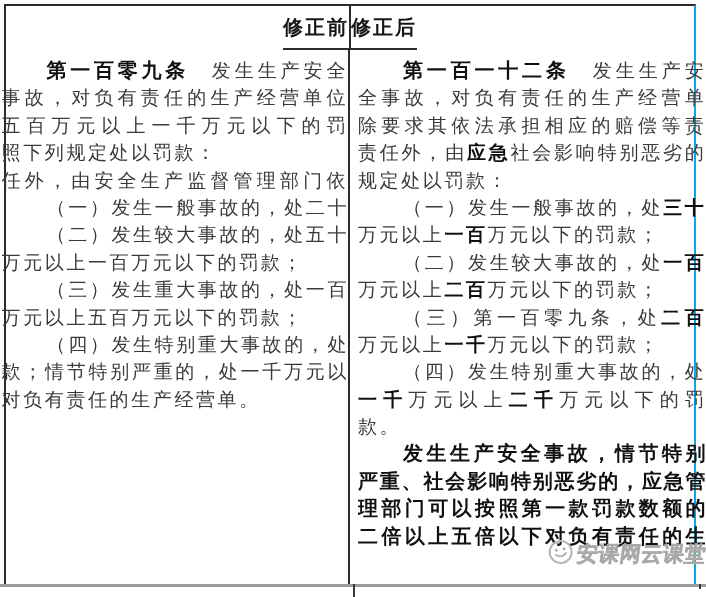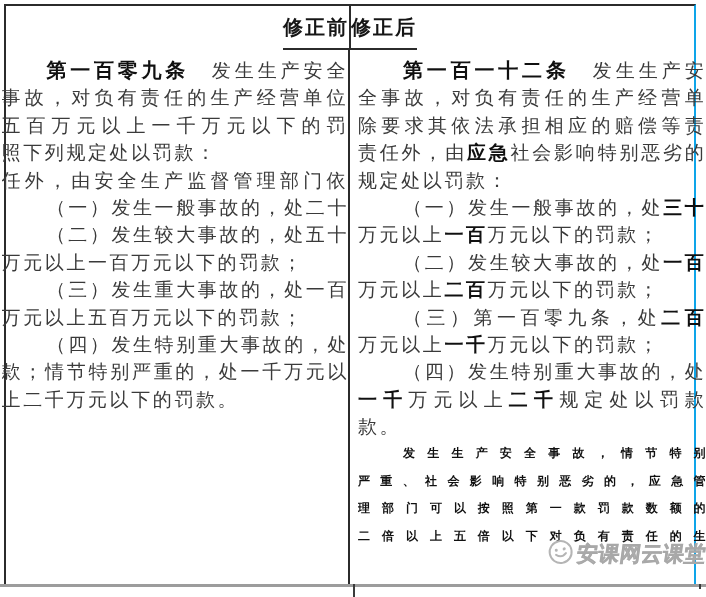--- a/index.html
+++ b/index.html
@@ -18,21 +18,21 @@
   .cell{flex:1 1 50%;padding:7px 0 0 8px;box-sizing:border-box;overflow:hidden;}
   .cell.first{border-right:2px solid #2b2b2b;}
   
   .line{height:27.4px;line-height:27.4px;font-size:19px;letter-spacing:2.6px;
         color:#3a3a3a;white-space:nowrap;overflow:hidden;text-align:left;}
   .line.j{text-align:justify;text-align-last:justify;}
   .line.ind{text-indent:45px;}
   .line.t{letter-spacing:1.6px;}
   .line b{font-family:"Liberation Sans","DejaVu Sans",sans-serif;font-weight:700;color:#101010;}
   .line b.hd{font-size:20px;letter-spacing:2.4px;}
-  .line.bp{font-size:12px;letter-spacing:0.8px;}
+  .line.bp{font-size:20px;letter-spacing:0.8px;}
   .line.bp b{letter-spacing:0.8px;}
   
   .bottom-line{position:absolute;left:0;top:584px;width:706px;height:3px;background:#9c9c9c;}
   .stub-mid{position:absolute;left:353px;top:584px;width:2px;height:13px;background:#3a3a3a;}
   .stub-right{position:absolute;left:699px;top:584px;width:2px;height:5px;background:#3a3a3a;}
   
   .wm{position:absolute;left:548px;top:539px;display:flex;align-items:center;gap:3px;
       pointer-events:none;z-index:5;}
   .wm-text{font-family:"Liberation Sans","DejaVu Sans",sans-serif;font-weight:700;
            font-size:21px;color:#bdbdbd;-webkit-text-stroke:0.6px #a8a8a8;
@@ -56,36 +56,36 @@
           <div class="line j"><span>五百万元以上一千万元以下的罚</span></div>
           <div class="line"><span>照下列规定处以罚款：</span></div>
           <div class="line j"><span>任外，由安全生产监督管理部门依</span></div>
           <div class="line j ind"><span>（一）发生一般事故的，处二十</span></div>
           <div class="line j ind"><span>（二）发生较大事故的，处五十</span></div>
           <div class="line"><span>万元以上一百万元以下的罚款；</span></div>
           <div class="line j ind"><span>（三）发生重大事故的，处一百</span></div>
           <div class="line"><span>万元以上五百万元以下的罚款；</span></div>
           <div class="line j ind"><span>（四）发生特别重大事故的，处</span></div>
           <div class="line j t"><span>款；情节特别严重的，处一千万元以</span></div>
-          <div class="line"><span>上二千万元以下的罚款。</span></div>
+          <div class="line"><span>对负有责任的生产经营单。</span></div>
         </div>
       <div class="cell" id="col-after">
           <div class="line j ind"><b class="hd">第一百一十二条</b><span>　</span><span>发生生产安</span></div>
           <div class="line j"><span>全事故，对负有责任的生产经营单</span></div>
           <div class="line j"><span>除要求其依法承担相应的赔偿等责</span></div>
           <div class="line j"><span>责任外，由</span><b>应急</b><span>社会影响特别恶劣的</span></div>
           <div class="line"><span>规定处以罚款：</span></div>
           <div class="line j ind"><span>（一）发生一般事故的，处</span><b>三十</b></div>
           <div class="line"><span>万元以上</span><b>一百</b><span>万元以下的罚款；</span></div>
           <div class="line j ind"><span>（二）发生较大事故的，处</span><b>一百</b></div>
           <div class="line"><span>万元以上</span><b>二百</b><span>万元以下的罚款；</span></div>
           <div class="line j ind"><span>（三）第一百零九条，处</span><b>二百</b></div>
           <div class="line"><span>万元以上</span><b>一千</b><span>万元以下的罚款；</span></div>
           <div class="line j ind"><span>（四）发生特别重大事故的，处</span></div>
-          <div class="line j"><b>一千</b><span>万元以上</span><b>二千</b><span>规定处以罚款</span></div>
+          <div class="line j"><b>一千</b><span>万元以上</span><b>二千</b><span>万元以下的罚</span></div>
           <div class="line"><span>款。</span></div>
           <div class="line j ind bp"><b>发生生产安全事故，情节特别</b></div>
           <div class="line j t bp"><b>严重、社会影响特别恶劣的，应急管</b></div>
           <div class="line j bp"><b>理部门可以按照第一款罚款数额的</b></div>
           <div class="line j bp"><b>二倍以上五倍以下对负有责任的生</b></div>
         </div>
     </div>
   </div>
 
   <div class="bottom-line"></div>

